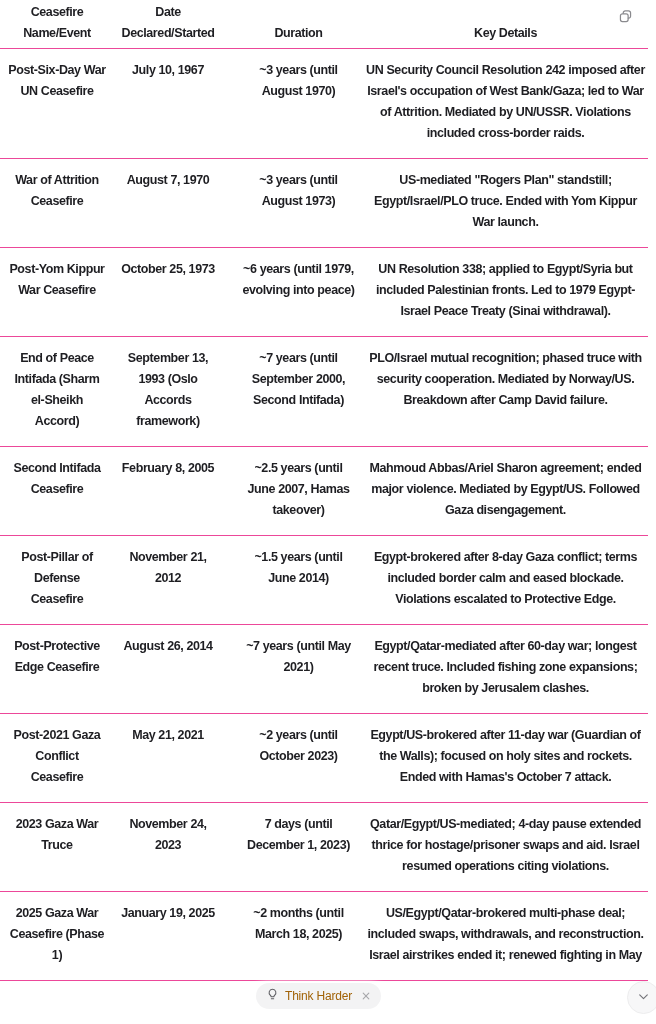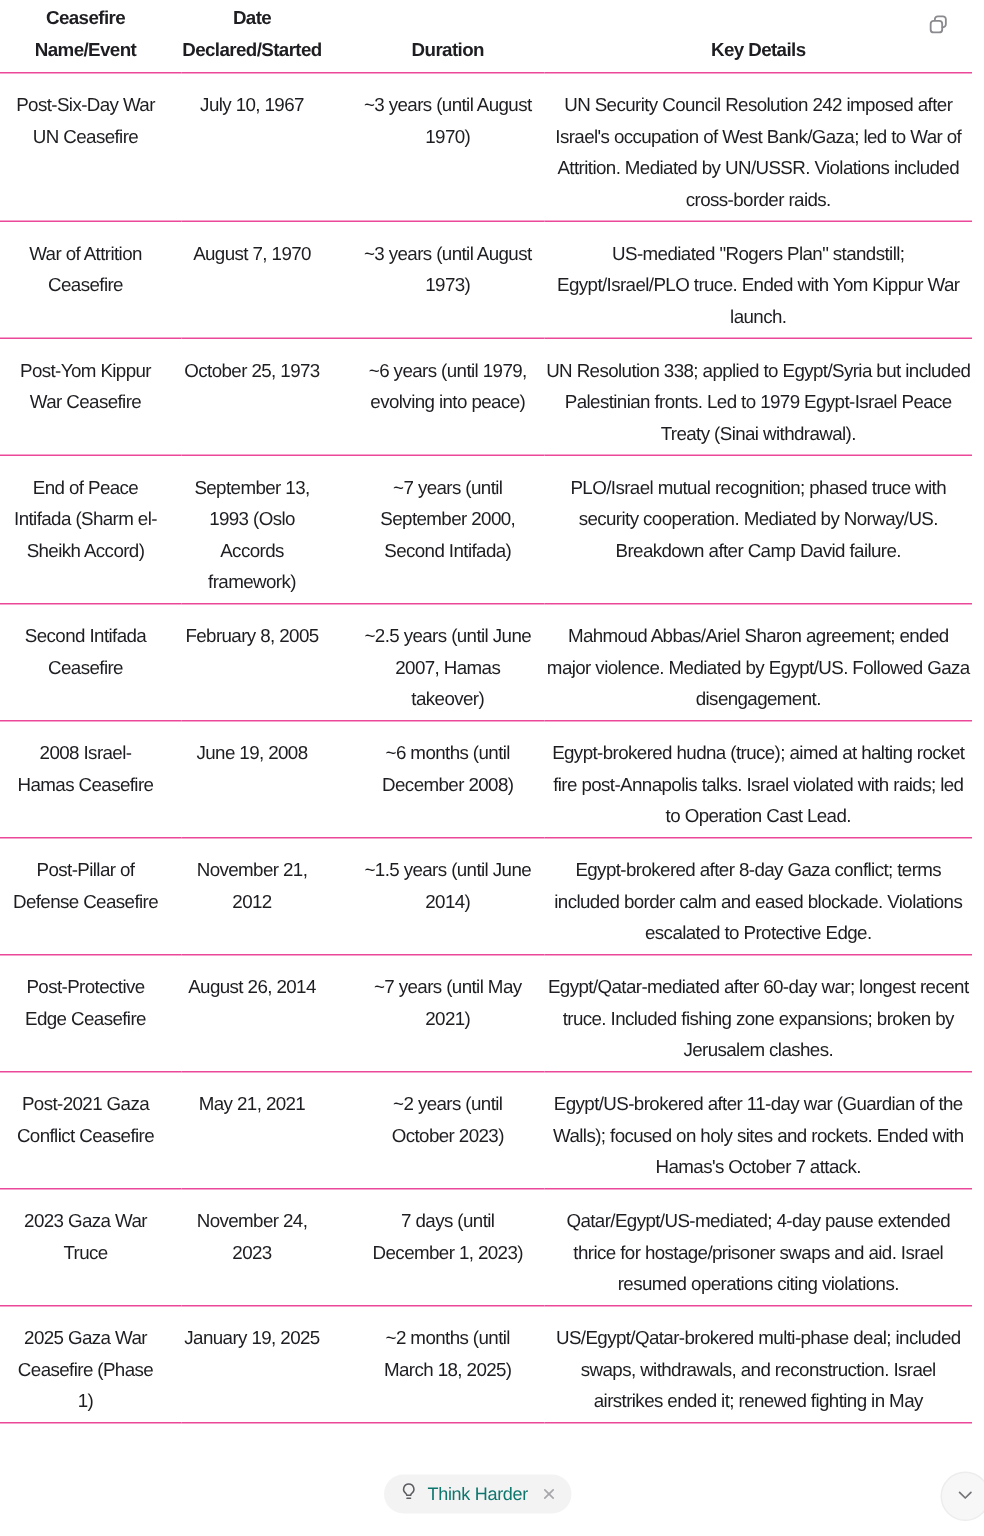--- a/index.html
+++ b/index.html
@@ -37,21 +37,22 @@
     font-weight: 400;
     word-wrap: break-word;
   }
   th {
     vertical-align: bottom;
     font-weight: 700;
     padding: 2px 0 4px 0;
   }
   td {
     vertical-align: top;
-    padding: 11px 0 3px 0;
+    padding: 11px 0 14px 0;
+    font-weight: bold;
   }
   th:nth-child(1), td:nth-child(1) { padding-left: 8px; padding-right: 15px; }
   th:nth-child(2), td:nth-child(2) { padding-right: 25px; }
   th:nth-child(3), td:nth-child(3) { padding-right: 6px; }
   th:nth-child(4), td:nth-child(4) { padding-right: 0; }
 
   .copy-btn {
     position: absolute;
     top: 6px;
     right: 21px;
@@ -71,21 +72,21 @@
     position: absolute;
     left: 256px;
     top: 983px;
     height: 26px;
     display: inline-flex;
     align-items: center;
     gap: 6px;
     padding: 0 9px 0 10px;
     background: rgba(242, 242, 243, 0.93);
     border-radius: 13px;
-    color: #0f766e;
+    color: #a16207;
     font-size: 12px;
     letter-spacing: -0.2px;
     white-space: nowrap;
     box-shadow: 0 0 6px 3px rgba(255,255,255,0.55);
     cursor: pointer;
     z-index: 5;
   }
   .pill .bulb { display: block; }
   .pill .pill-x {
     display: inline-flex;
@@ -157,26 +158,20 @@
           <td>~7 years (until September 2000, Second Intifada)</td>
           <td>PLO/Israel mutual recognition; phased truce with security cooperation. Mediated by Norway/US. Breakdown after Camp David failure.</td>
         </tr>
         <tr>
           <td>Second Intifada Ceasefire</td>
           <td>February 8, 2005</td>
           <td>~2.5 years (until June 2007, Hamas takeover)</td>
           <td>Mahmoud Abbas/Ariel Sharon agreement; ended major violence. Mediated by Egypt/US. Followed Gaza disengagement.</td>
         </tr>
         <tr>
-          <td>2008 Israel-Hamas Ceasefire</td>
-          <td>June 19, 2008</td>
-          <td>~6 months (until December 2008)</td>
-          <td>Egypt-brokered hudna (truce); aimed at halting rocket fire post-Annapolis talks. Israel violated with raids; led to Operation Cast Lead.</td>
-        </tr>
-        <tr>
           <td>Post-Pillar of Defense Ceasefire</td>
           <td>November 21, 2012</td>
           <td>~1.5 years (until June 2014)</td>
           <td>Egypt-brokered after 8-day Gaza conflict; terms included border calm and eased blockade. Violations escalated to Protective Edge.</td>
         </tr>
         <tr>
           <td>Post-Protective Edge Ceasefire</td>
           <td>August 26, 2014</td>
           <td>~7 years (until May 2021)</td>
           <td>Egypt/Qatar-mediated after 60-day war; longest recent truce. Included fishing zone expansions; broken by Jerusalem clashes.</td>

